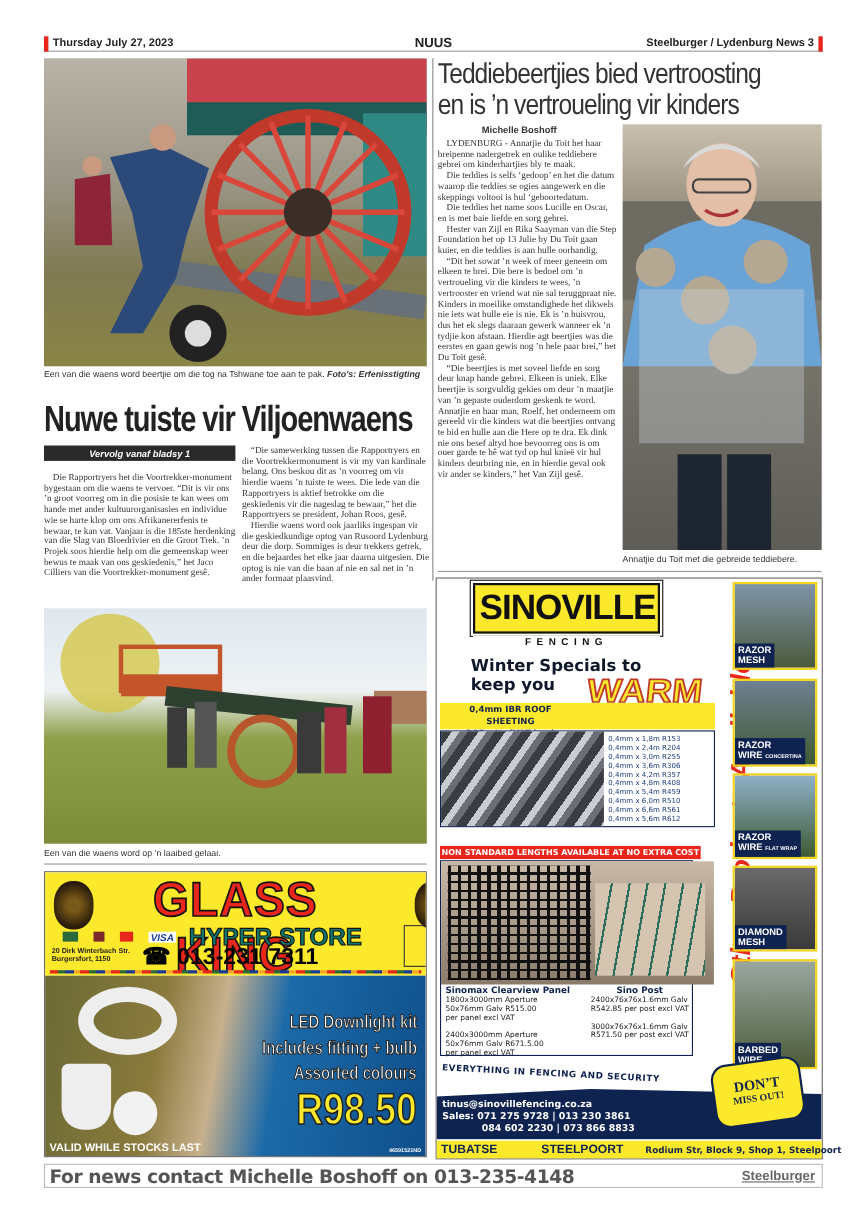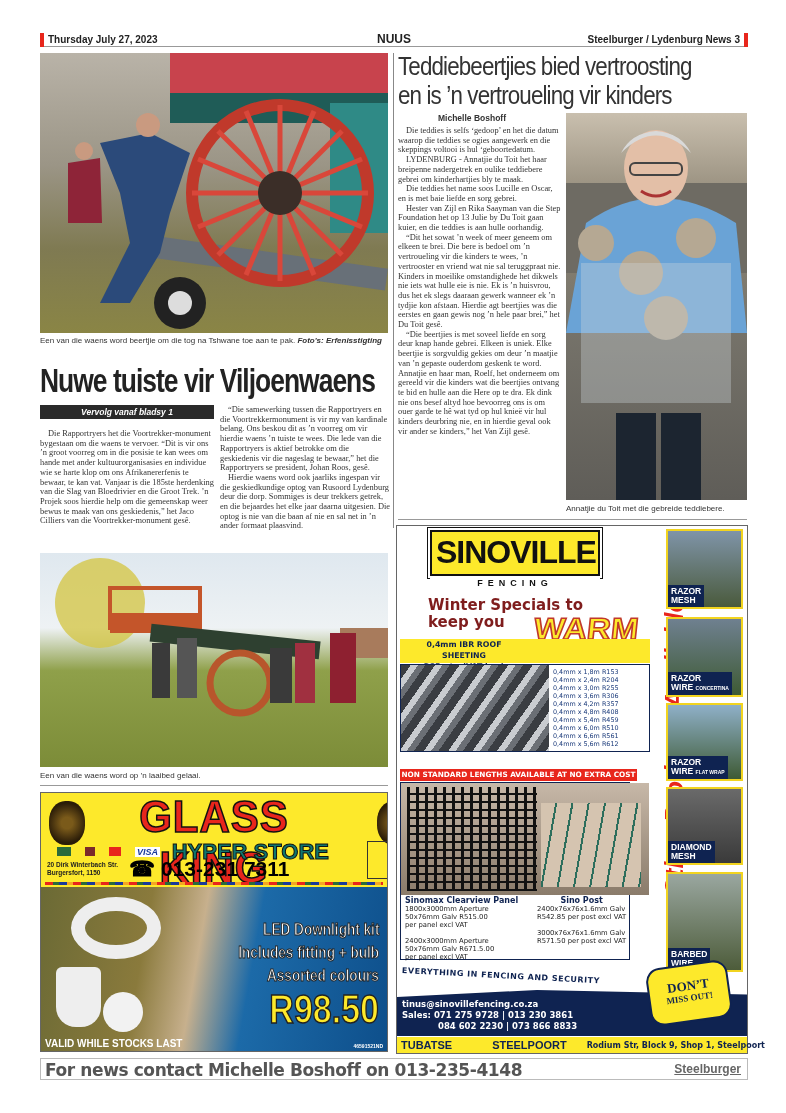--- a/index.html
+++ b/index.html
@@ -104,22 +104,22 @@
 </div>
 <div class="abs cap" style="left:40px;top:771px;width:348px">Een van die waens word op ’n laaibed gelaai.</div>
 <div class="abs hrule" style="left:40px;top:785px;width:348px"></div>
 
 <div class="abs vrule" style="left:393px;top:53px;height:475px"></div>
 
 <div class="abs headline-light" style="left:398px;top:53px">Teddiebeertjies bied vertroosting</div>
 <div class="abs headline-light" style="left:398px;top:82px">en is ’n vertroueling vir kinders</div>
 <div class="abs byline" style="left:438px;top:113px">Michelle Boshoff</div>
 <div class="abs body-text" style="left:398px;top:126px;width:163px">
+  <p>LYDENBURG - Annatjie du Toit het haar breipenne nadergetrek en oulike teddiebere gebrei om kinderhartjies bly te maak.</p>
   <p>Die teddies is selfs ‘gedoop’ en het die datum waarop die teddies se ogies aangewerk en die skeppings voltooi is hul ‘geboortedatum.</p>
-  <p>LYDENBURG - Annatjie du Toit het haar breipenne nadergetrek en oulike teddiebere gebrei om kinderhartjies bly te maak.</p>
   <p>Die teddies het name soos Lucille en Oscar, en is met baie liefde en sorg gebrei.</p>
   <p>Hester van Zijl en Rika Saayman van die Step Foundation het op 13 Julie by Du Toit gaan kuier, en die teddies is aan hulle oorhandig.</p>
   <p>“Dit het sowat ’n week of meer geneem om elkeen te brei. Die bere is bedoel om ’n vertroueling vir die kinders te wees, ’n vertrooster en vriend wat nie sal teruggpraat nie. Kinders in moeilike omstandighede het dikwels nie iets wat hulle eie is nie. Ek is ’n huisvrou, dus het ek slegs daaraan gewerk wanneer ek ’n tydjie kon afstaan. Hierdie agt beertjies was die eerstes en gaan gewis nog ’n hele paar brei,” het Du Toit gesê.</p>
   <p>“Die beertjies is met soveel liefde en sorg deur knap hande gebrei. Elkeen is uniek. Elke beertjie is sorgvuldig gekies om deur ’n maatjie van ’n gepaste ouderdom geskenk te word. Annatjie en haar man, Roelf, het onderneem om gereeld vir die kinders wat die beertjies ontvang te bid en hulle aan die Here op te dra. Ek dink nie ons besef altyd hoe bevoorreg ons is om ouer garde te hê wat tyd op hul knieë vir hul kinders deurbring nie, en in hierdie geval ook vir ander se kinders,” het Van Zijl gesê.</p>
 </div>
 
 <div class="abs photo" style="left:566px;top:113px;width:181px;height:387px;background:linear-gradient(180deg,#c9bfae 0%,#8d8574 25%,#76736a 55%,#5f5d58 100%)">
   <svg width="181" height="387" viewBox="0 0 181 387">
     <rect x="0" y="70" width="181" height="90" fill="#6e6b63"></rect>
     <path d="M20 110 Q90 60 170 110 L181 220 L0 220Z" fill="#6aa3d6"></path>
@@ -178,21 +178,21 @@
 </div>
 
 <div class="abs ad-border" style="left:396px;top:525px;width:352px;height:529px;background:#fff;overflow:hidden"></div>
 
 <div class="abs" style="left:430px;top:530px;width:170px;height:58px">
   <div style="position:absolute;left:0;top:0;width:170px;height:46px;border:2px solid #111;outline:1px solid #111;outline-offset:2px;background:#fde92b"></div>
   <div style="position:absolute;left:6px;top:4px;font:bold 32px 'Liberation Sans',sans-serif;color:#111;letter-spacing:-1px">SINOVILLE</div>
   <div style="position:absolute;left:0;width:170px;top:48px;text-align:center;font:bold 9px 'Liberation Sans',sans-serif;letter-spacing:5px;color:#111;background:#fff">FENCING</div>
 </div>
 
-<div class="abs" style="left:428px;top:597px;font:bold 15px 'DejaVu Sans',sans-serif;color:#7f1d1d;line-height:17px">
+<div class="abs" style="left:428px;top:597px;font:bold 15px 'DejaVu Sans',sans-serif;color:#0f172a;line-height:17px">
   <div>Winter Specials to</div>
   <div>keep you</div>
 </div>
 <div class="abs" style="left:534px;top:612px;font:bold 30px 'Liberation Sans',sans-serif;color:#fde92b;-webkit-text-stroke:1.5px #c0392b;transform:skewX(-6deg) scaleX(1.1);transform-origin:left">WARM</div>
 
 <div class="abs yellow" style="left:400px;top:639px;width:250px;height:24px;text-align:left;padding-left:4px;font:bold 7.8px 'DejaVu Sans',sans-serif;color:#0f2351;line-height:11px">
   <div style="width:120px;text-align:center">0,4mm IBR ROOF SHEETING</div>
   <div style="width:120px;text-align:center">R85 p/m (VAT inc.)</div>
 </div>
 

